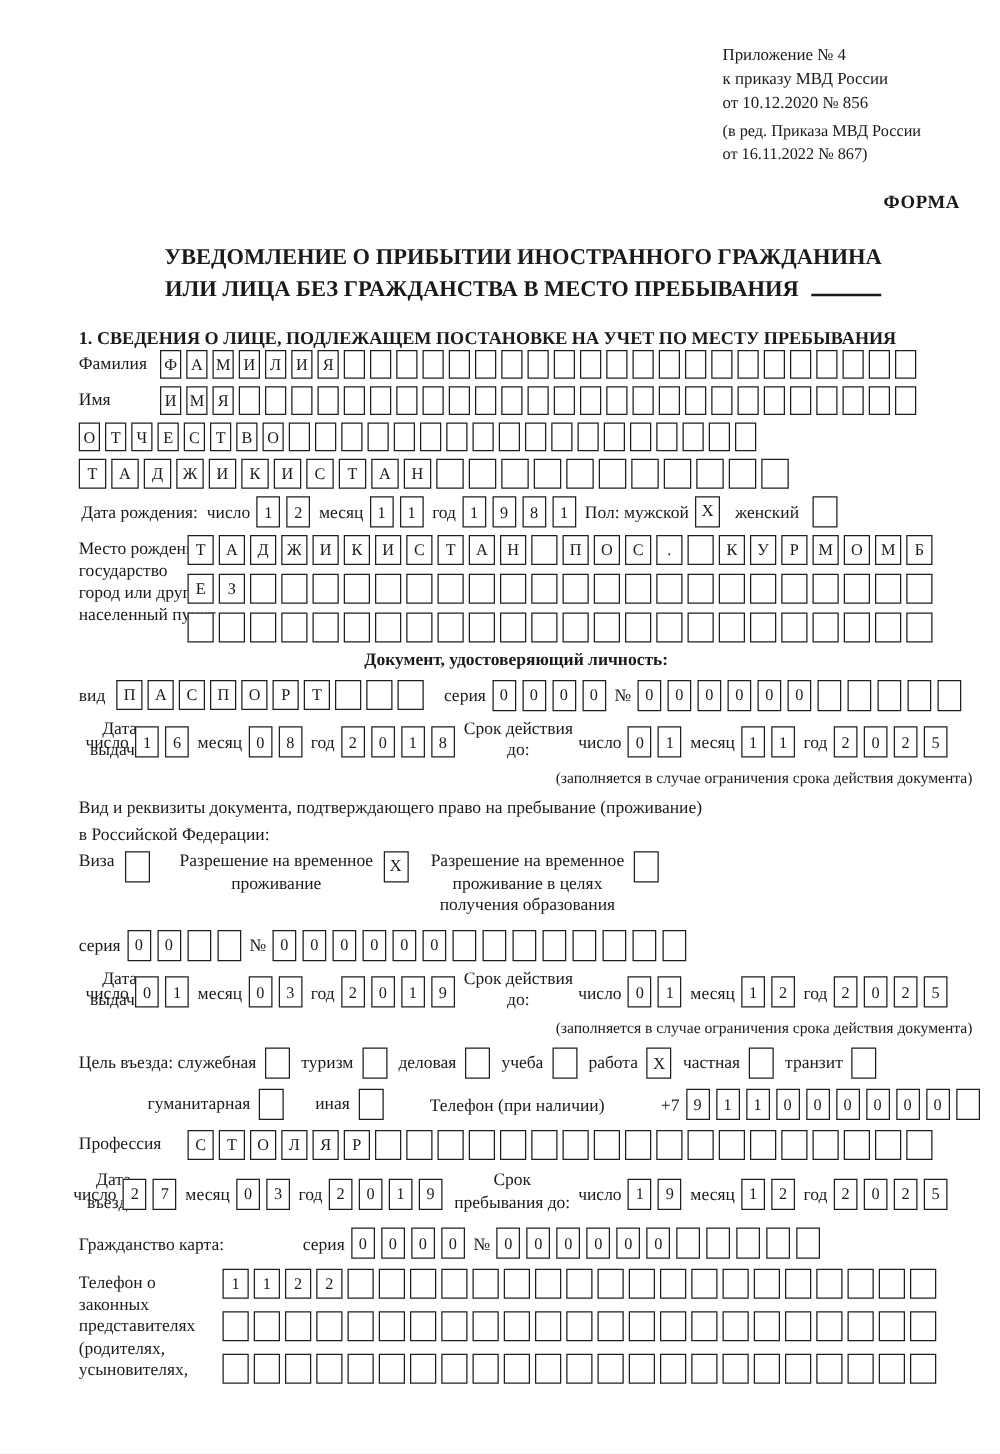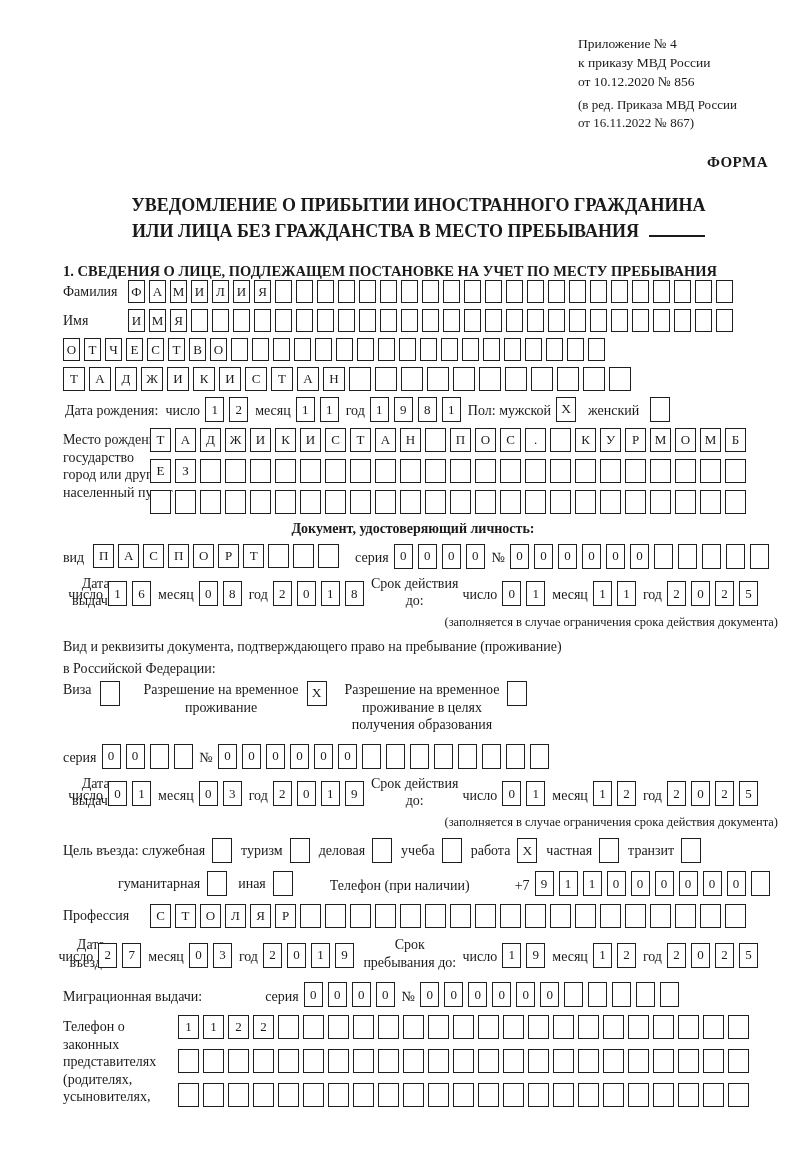--- a/index.html
+++ b/index.html
@@ -543,21 +543,21 @@
       <span>транзит</span>
       <span class="box chk"></span>
     </span>
   </div>
 
   <div class="row vcenter" style="margin-top:8px;">
     <span class="purpose-item" style="margin-left:55px;">
       <span>гуманитарная</span>
       <span class="box chk"></span>
     </span>
-    <span class="purpose-item" style="margin-left:2px;">
+    <span class="purpose-item" style="margin-left:16px;">
       <span>иная</span>
       <span class="box chk"></span>
     </span>
     <span class="dlbl" style="margin-left:28px;">Телефон (при наличии)</span>
     <span class="dlbl" style="margin-left:40px;">+7</span>
     <span class="boxes boxes-dt">
         <span class="box">9</span>
         <span class="box">1</span>
         <span class="box">1</span>
         <span class="box">0</span>
@@ -641,21 +641,21 @@
             <span class="box">2</span>
             <span class="box">0</span>
             <span class="box">2</span>
             <span class="box">5</span>
           </span>
       </div>
     </div>
   </div>
 
   <div class="row vcenter" style="margin-top:8px;">
-    <span class="dlbl" style="margin-left:0;">Миграционная выдачи:</span>
+    <span class="dlbl" style="margin-left:0;">Гражданство карта:</span>
     <span class="dlbl" style="margin-left:58px;">серия</span>
     <span class="boxes boxes-dt">
         <span class="box">0</span>
         <span class="box">0</span>
         <span class="box">0</span>
         <span class="box">0</span>
       </span>
     <span class="dlbl">№</span>
     <span class="boxes boxes-dt">
         <span class="box">0</span>

